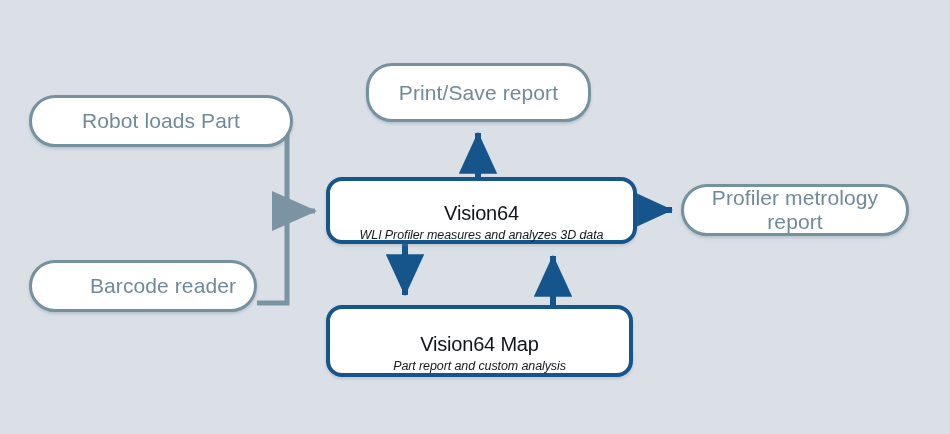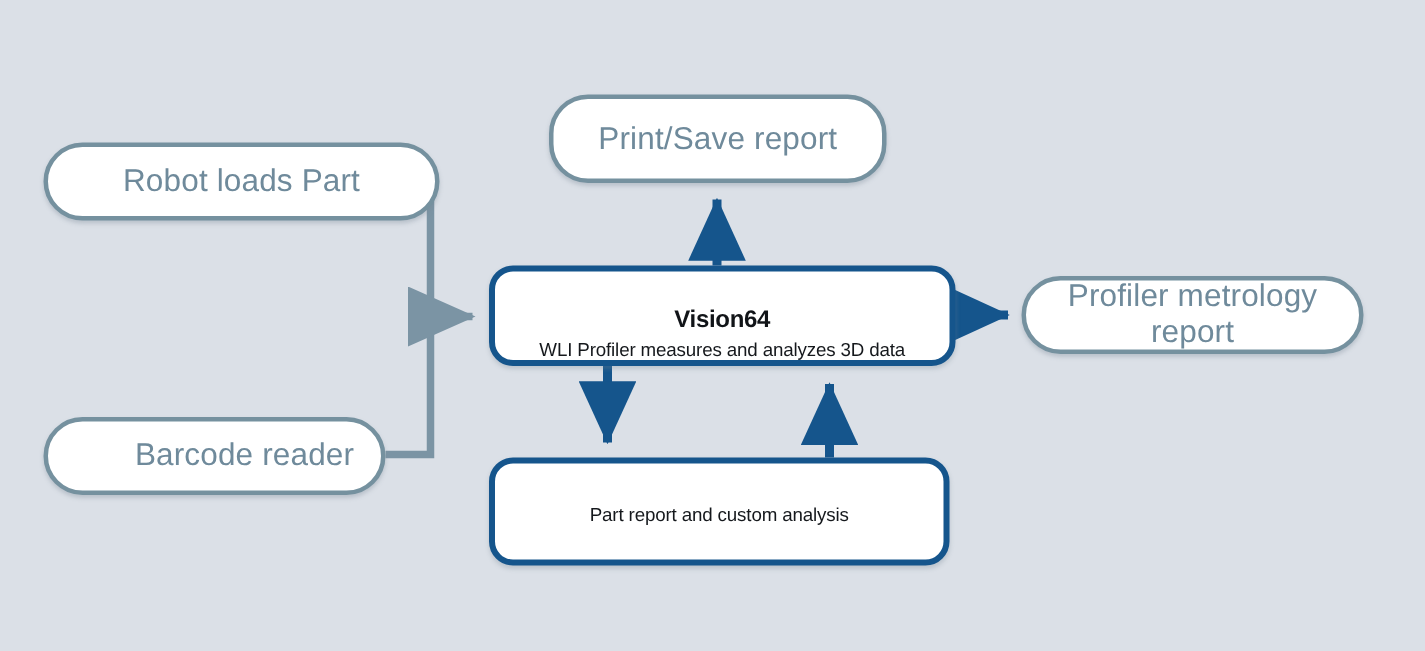--- a/index.html
+++ b/index.html
@@ -50,38 +50,39 @@
     line-height: 1.12;
     letter-spacing: 0.1px;
   }
   .node.primary {
     border: 4px solid #15558c;
     border-radius: 16px;
     box-shadow: 0 2px 3px rgba(120, 135, 148, 0.3);
   }
   .node.primary .node-title {
     color: #111418;
-    font-size: 16px;
-    font-weight: bold;
+    font-size: 20px;
+    font-weight: normal;
     letter-spacing: -0.2px;
     line-height: 1.1;
     margin-top: 24px;
   }
   .node.primary .node-subtitle {
     color: #15181c;
     font-size: 12.5px;
     font-weight: 400;
     margin-top: 4px;
     letter-spacing: -0.1px;
     line-height: 1.15;
+    font-style: italic;
   }
 
   
   #node-robot      { left: 29px;  top: 95px;  width: 264px; height: 52px; }
-  #node-barcode    { left: 29px;  top: 278px; width: 228px; height: 52px; padding-left: 40px; }
+  #node-barcode    { left: 29px;  top: 260px; width: 228px; height: 52px; padding-left: 40px; }
   #node-print      { left: 366px; top: 63px;  width: 225px; height: 59px; }
   #node-vision64   { left: 326px; top: 177px; width: 311px; height: 67px; }
   #node-map        { left: 326px; top: 305px; width: 307px; height: 72px; }
   #node-server     { left: 681px; top: 184px; width: 228px; height: 52px; }
 </style>
 </head>
 <body>
 
 <div id="diagram">
 
@@ -128,20 +129,21 @@
   <div class="node secondary" id="node-print">
     <span class="node-title">Print/Save report</span>
   </div>
 
   <div class="node primary" id="node-vision64">
     <span class="node-title">Vision64</span>
     <span class="node-subtitle">WLI Profiler measures and analyzes 3D data</span>
   </div>
 
   <div class="node primary" id="node-map">
+    <span class="node-title">Vision64 Map</span>
     <span class="node-subtitle">Part report and custom analysis</span>
   </div>
 
   <div class="node secondary" id="node-server">
     <span class="node-title">Profiler metrology</span>
     <span class="node-title">report</span>
   </div>
 
 </div>
 

